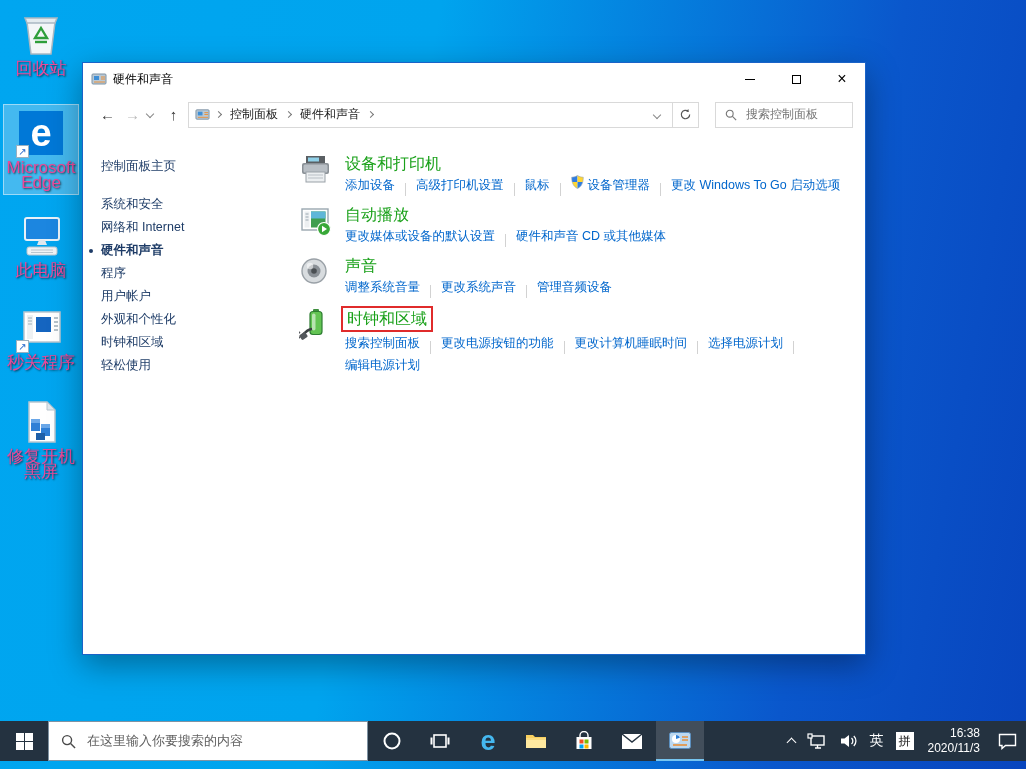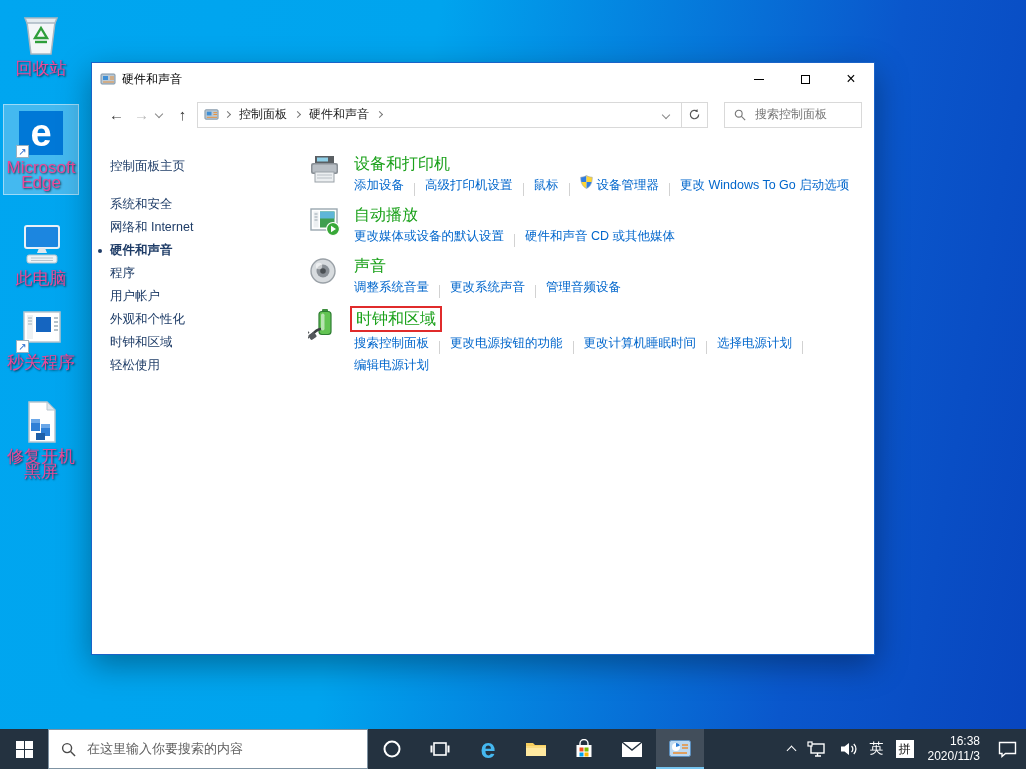--- a/index.html
+++ b/index.html
@@ -13,21 +13,21 @@
   
   .dcell { position:absolute; left:3px; width:76px; text-align:center; padding:4px 2px; }
   .dcell .dicon { width:48px; height:48px; margin:0 auto; position:relative; }
   .dcell .dlabel { color:#ec4899; font-size:17px; line-height:15px; margin-top:3px;
                    text-shadow:1px 1px 2px rgba(0,0,0,.65); }
   .dcell.selected { background:rgba(170,215,240,.40); border:1px solid rgba(205,235,250,.65); }
   .shortcut-badge { position:absolute; left:-1px; bottom:-1px; width:13px; height:13px;
     background:#fff; border:1px solid #9ab0c0; color:#1e62c8; font-size:10px; line-height:11px; }
 
   
-  .win { position:absolute; left:91px; top:62px; width:784px; height:593px;
+  .win { position:absolute; left:82px; top:62px; width:784px; height:593px;
          background:#fff; border:1px solid #1a63c8; box-shadow:0 10px 30px rgba(0,0,0,.35);
          display:flex; flex-direction:column; }
   .titlebar { height:32px; display:flex; align-items:center; padding-left:8px; background:#fff; }
   .titlebar .ttl { font-size:12px; color:#000; margin-left:6px; flex:1; }
   .cap-btn { width:46px; height:32px; display:flex; align-items:center; justify-content:center; }
   .min-glyph { width:10px; border-bottom:1px solid #000; display:block; }
   .max-glyph { width:9px; height:9px; border:1px solid #000; display:block; }
   .close-glyph { font-size:16px; color:#000; line-height:16px; }
 
   .toolbar { height:39px; display:flex; align-items:center; padding:0 12px 0 12px; background:#fff; }
@@ -59,21 +59,21 @@
   .section { display:flex; margin-bottom:8px; }
   .sec-icon { width:33px; height:33px; margin-right:13px; flex:0 0 33px; margin-top:1px; }
   .sec-title { font-size:16px; color:#1aa11a; line-height:21px; cursor:pointer; display:inline-block; }
   .hl-box { display:inline-block; border:2px solid #e02b2b; padding:0 4px 1px 4px; margin-left:-4px; }
   .lrow { display:flex; align-items:flex-end; line-height:22px; white-space:nowrap; }
   .lnk { font-size:12.5px; color:#0066cc; cursor:pointer; display:flex; align-items:center; }
   .vdiv { width:1px; height:13px; background:#d2d2d2; margin:0 10px; }
   .shield { margin-right:4px; display:inline-block; }
 
   
-  .taskbar { position:absolute; left:0; bottom:0; width:1026px; height:40px;
+  .taskbar { position:absolute; left:0; bottom:8px; width:1026px; height:40px;
              background:#243240; display:flex; align-items:stretch; z-index:5; }
   .tb-btn { width:48px; display:flex; align-items:center; justify-content:center; }
   .tb-btn.active { background:rgba(255,255,255,.14); border-bottom:2px solid #76c5f0; }
   .tb-search { width:320px; background:#fff; border:1px solid #7f93a3; display:flex;
                align-items:center; padding:0 12px; }
   .tb-search .ph { font-size:13px; color:#5f5f5f; margin-left:11px; white-space:nowrap; }
   .edge-e { font-size:27px; font-weight:bold; color:#45b8f0; }
   .tray { margin-left:auto; display:flex; align-items:center; }
   .tray-item { padding:0 6px; color:#fff; display:flex; align-items:center; justify-content:center; height:100%; }
   .lang { font-size:14px; }
@@ -102,21 +102,21 @@
   <div class="dicon">
     <svg width="48" height="48" viewBox="0 0 48 48">
       <rect x="2" y="2" width="44" height="44" fill="#0078d7"></rect>
       <text x="24" y="37" font-size="38" font-weight="bold" fill="#fff" text-anchor="middle" font-family="Liberation Sans,sans-serif">e</text>
     </svg>
     <span class="shortcut-badge">↗</span>
   </div>
   <div class="dlabel">Microsoft Edge</div>
 </div>
 
-<div class="dcell" style="top:216px;">
+<div class="dcell" style="top:208px;">
   <div class="dicon">
     <svg width="48" height="48" viewBox="0 0 48 48">
       <rect x="8" y="6" width="34" height="22" rx="2" fill="#1c86e0" stroke="#e8f1f8" stroke-width="2"></rect>
       <path d="M22 28 h6 l2 5 h-10 z" fill="#dfe8ee"></path>
       <rect x="10" y="35" width="30" height="8" rx="2" fill="#eef3f6" stroke="#b9c6cf"></rect>
       <path d="M14 38 h22 M14 40.5 h22" stroke="#b9c6cf" stroke-width="1"></path>
     </svg>
   </div>
   <div class="dlabel">此电脑</div>
 </div>

